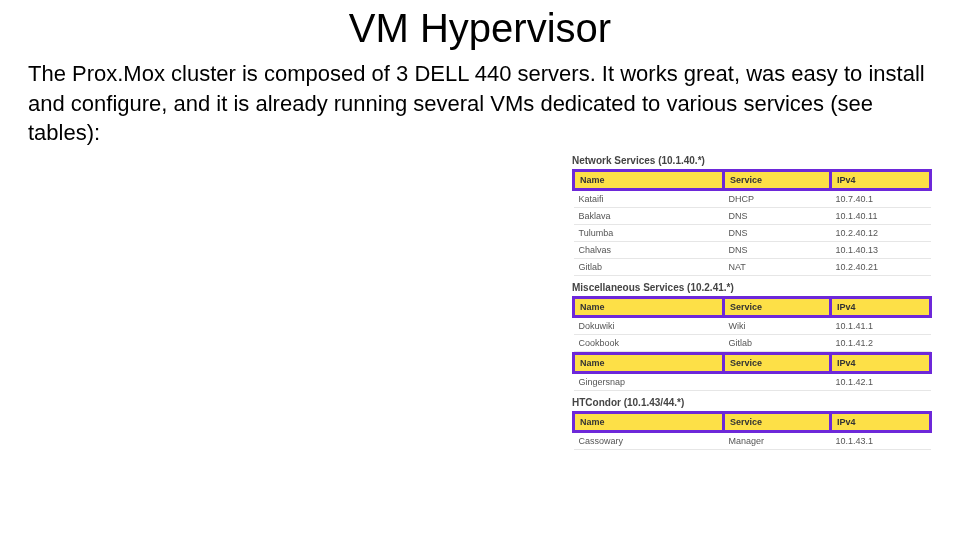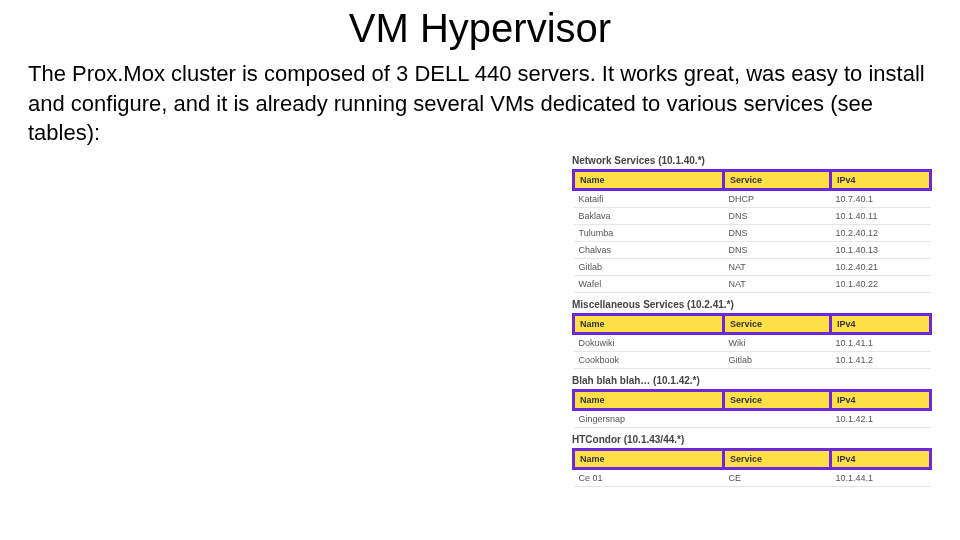--- a/index.html
+++ b/index.html
@@ -111,25 +111,20 @@
         <tr>
           <td>Chalvas</td>
           <td>DNS</td>
           <td>10.1.40.13</td>
         </tr>
         <tr>
           <td>Gitlab</td>
           <td>NAT</td>
           <td>10.2.40.21</td>
         </tr>
-        <tr>
-          <td>Wafel</td>
-          <td>NAT</td>
-          <td>10.1.40.22</td>
-        </tr>
       </tbody>
     </table>
 
     <div class="tbl-title">Miscellaneous Services (10.2.41.*)</div>
     <table>
       <colgroup>
           <col class="c-name">
           <col class="c-svc">
           <col class="c-ip">
         </colgroup>
@@ -147,21 +142,20 @@
           <td>10.1.41.1</td>
         </tr>
         <tr>
           <td>Cookbook</td>
           <td>Gitlab</td>
           <td>10.1.41.2</td>
         </tr>
       </tbody>
     </table>
 
-    <div class="tbl-title">Blah blah blah… (10.1.42.*)</div>
     <table>
       <colgroup>
           <col class="c-name">
           <col class="c-svc">
           <col class="c-ip">
         </colgroup>
       <thead>
           <tr>
         <th>Name</th>
         <th>Service</th>
@@ -186,21 +180,21 @@
         </colgroup>
       <thead>
           <tr>
         <th>Name</th>
         <th>Service</th>
         <th>IPv4</th>
       </tr>
         </thead>
       <tbody>
         <tr>
-          <td>Ce 01</td>
-          <td>CE</td>
-          <td>10.1.44.1</td>
+          <td>Cassowary</td>
+          <td>Manager</td>
+          <td>10.1.43.1</td>
         </tr>
       </tbody>
     </table>
 
   </div>
 </div>
 
 </body></html>

